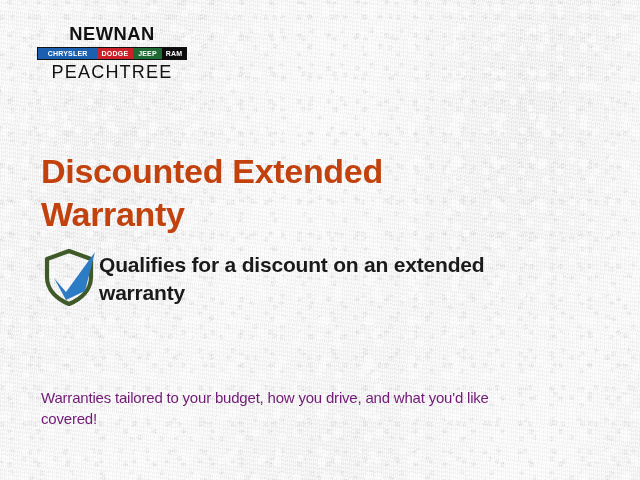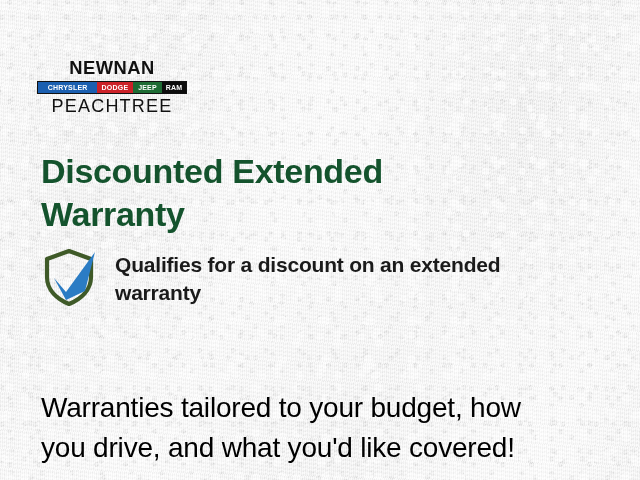--- a/index.html
+++ b/index.html
@@ -61,21 +61,20 @@
       repeating-linear-gradient(148deg, rgba(255,255,255,0.35) 0 2px, rgba(216,216,216,0.12) 2px 3px);
     pointer-events: none;
   }
 
   
   #logo {
     position: absolute;
     left: 36px;
     top: 19px;
     width: 152px;
-    margin-top: 34px;
   }
   .logo-word {
     font-family: "Liberation Sans", sans-serif;
     color: #111111;
     text-align: center;
     line-height: 1;
   }
   #logo-newnan {
     font-size: 25px;
     font-weight: 700;
@@ -113,21 +112,21 @@
     font-weight: 400;
     letter-spacing: 1.2px;
   }
 
   
   #headline {
     position: absolute;
     left: 41px;
     top: 127px;
     width: 420px;
-    color: #14532d;
+    color: #c2410c;
     font-size: 34px;
     font-weight: 700;
     line-height: 1.28;
     letter-spacing: -0.3px;
   }
 
   
   #feature-row {
     position: absolute;
     left: 41px;
@@ -136,37 +135,37 @@
     display: flex;
     align-items: flex-start;
   }
   #shield-icon {
     flex: 0 0 auto;
     width: 56px;
     height: 60px;
     margin-top: 2px;
   }
   #feature-text {
-    margin-left: 18px;
+    margin-left: 2px;
     color: #1a1a1a;
     font-size: 21px;
     font-weight: 700;
     line-height: 1.32;
     letter-spacing: -0.2px;
     padding-top: 6px;
   }
 
   
   #body-copy {
     position: absolute;
     left: 41px;
-    top: 360px;
+    top: 372px;
     width: 500px;
-    color: #000000;
-    font-size: 28px;
+    color: #701a75;
+    font-size: 15px;
     font-weight: 400;
     line-height: 1.42;
     letter-spacing: -0.2px;
   }
 </style>
 </head>
 <body>
 
 <div id="slide">
 

